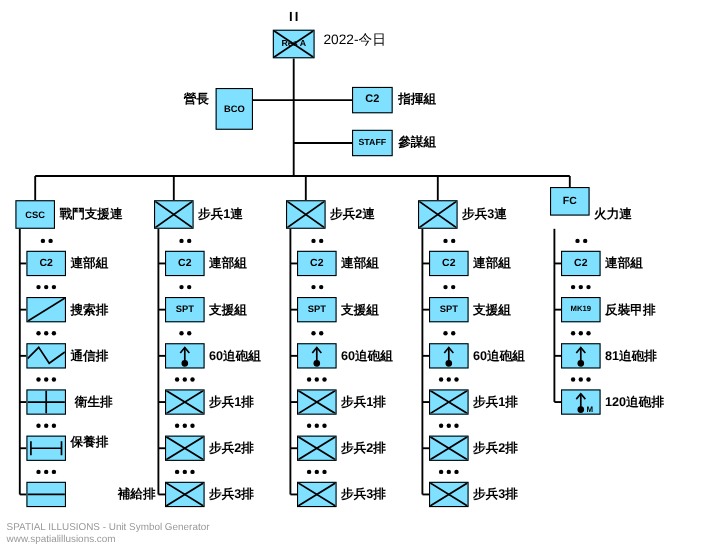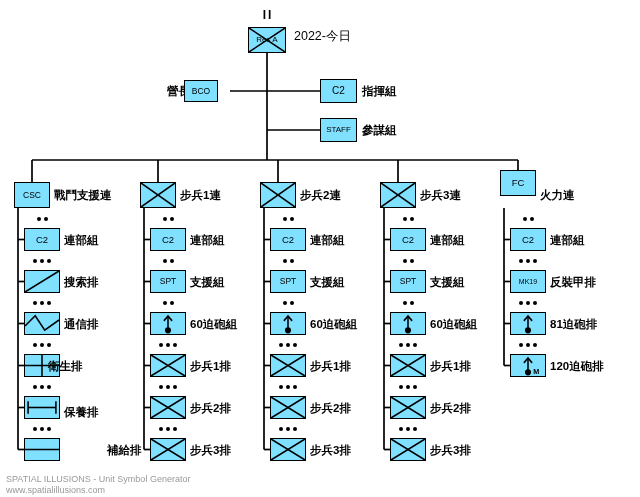--- a/index.html
+++ b/index.html
@@ -4,33 +4,33 @@
 <style>
   *{margin:0;padding:0;box-sizing:border-box}
   html,body{background:#fff}
   body{font-family:"Liberation Sans","DejaVu Sans",sans-serif;color:#000}
   #stage{position:relative;width:640px;height:497px;background:#fff;overflow:hidden}
   #connectors{position:absolute;left:0;top:0;width:640px;height:497px}
   #chart{position:absolute;left:0;top:0;width:640px;height:486px}
   .ubox{position:absolute;background:var(--fill,#80E0FF);border:1.8px solid #000;
         display:flex;align-items:center;justify-content:center}
   .ubox svg.sym{position:absolute;left:0;top:0;width:100%;height:100%}
-  .utext{position:relative;font-weight:normal;color:#000;line-height:1;white-space:nowrap}
+  .utext{position:relative;font-weight:bold;color:#000;line-height:1;white-space:nowrap}
   .lbl{position:absolute;font-size:11.5px;font-weight:bold;white-space:nowrap;
        height:14px;line-height:14px;color:#000}
   .dots{position:absolute;display:flex;gap:3px;height:4px}
   .dots i{width:4px;height:4px;border-radius:50%;background:#000;display:block}
   .echelon{position:absolute;left:256px;top:8px;width:24px;text-align:center;
            font-weight:bold;font-size:12px;letter-spacing:2px;line-height:14px}
   #root-box{left:248px;top:27px;width:38px;height:26px}
   #root-box .utext{font-size:8px}
   #title1{position:absolute;left:294px;top:25px;font-size:14px;font-weight:bold;line-height:17px;white-space:nowrap}
   #title2{position:absolute;left:294px;top:29px;font-size:12.5px;line-height:15px;white-space:nowrap}
   #cmdr-label{left:167px;top:84px}
-  #bco-box{left:184px;top:80px;width:34px;height:22px}
+  #bco-box{left:196px;top:80px;width:34px;height:38px}
   #bco-box .utext{font-size:8.5px}
   #c2cmd-box{left:320px;top:79px;width:37px;height:24px}
   #c2cmd-box .utext{font-size:10px}
   #c2cmd-label{left:362px;top:84px}
   #staff-box{left:320px;top:118px;width:37px;height:24px}
   #staff-box .utext{font-size:8px}
   #staff-label{left:362px;top:123px}
   #footer1,#footer2{position:absolute;left:6px;color:#999;font-size:9px;line-height:11px;white-space:nowrap}
   #footer1{top:474px}
   #footer2{top:485px}
@@ -123,34 +123,34 @@
         <svg class="sym" viewBox="0 0 33 20" preserveAspectRatio="none">
           <line x1="16.5" y1="0" x2="16.5" y2="20" stroke="#000" stroke-width="1.5" fill="none"></line>
           <line x1="0" y1="10" x2="33" y2="10" stroke="#000" stroke-width="1.5" fill="none"></line>
         </svg>
       </div>
       <div class="dots" style="left: 33px; top: 343px;">
         <i></i>
         <i></i>
         <i></i>
       </div>
-      <div class="lbl" style="left: 48px; top: 358.5px;">衛生排</div>
+      <div class="lbl" style="left: 68px; top: 358.5px;">衛生排</div>
       <div class="ubox" style="left: 24px; top: 396px; width: 36px; height: 23px;">
         <svg class="sym" viewBox="0 0 33 20" preserveAspectRatio="none">
           <line x1="3" y1="10" x2="30" y2="10" stroke="#000" stroke-width="1.5" fill="none"></line>
           <line x1="3" y1="4" x2="3" y2="16" stroke="#000" stroke-width="1.5" fill="none"></line>
           <line x1="30" y1="4" x2="30" y2="16" stroke="#000" stroke-width="1.5" fill="none"></line>
         </svg>
       </div>
       <div class="dots" style="left: 33px; top: 385px;">
         <i></i>
         <i></i>
         <i></i>
       </div>
-      <div class="lbl" style="left: 64px; top: 405px;">保養排</div>
+      <div class="lbl" style="left: 64px; top: 395px;">保養排</div>
       <div class="ubox" style="left: 24px; top: 438px; width: 36px; height: 23px;">
         <svg class="sym" viewBox="0 0 33 20" preserveAspectRatio="none">
           <line x1="0" y1="10" x2="33" y2="10" stroke="#000" stroke-width="1.5" fill="none"></line>
         </svg>
       </div>
       <div class="dots" style="left: 33px; top: 427px;">
         <i></i>
         <i></i>
         <i></i>
       </div>

